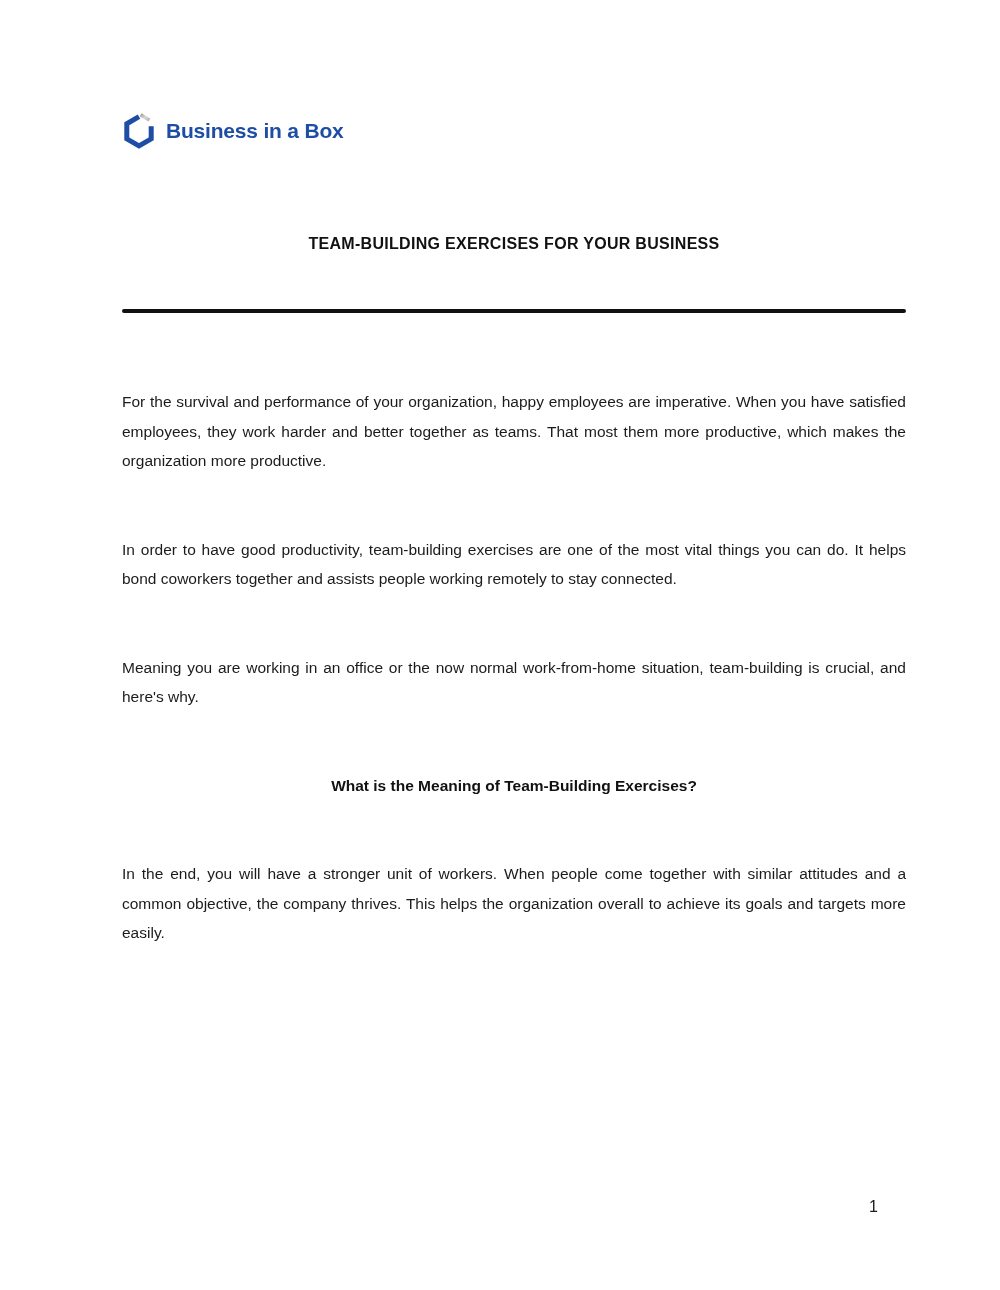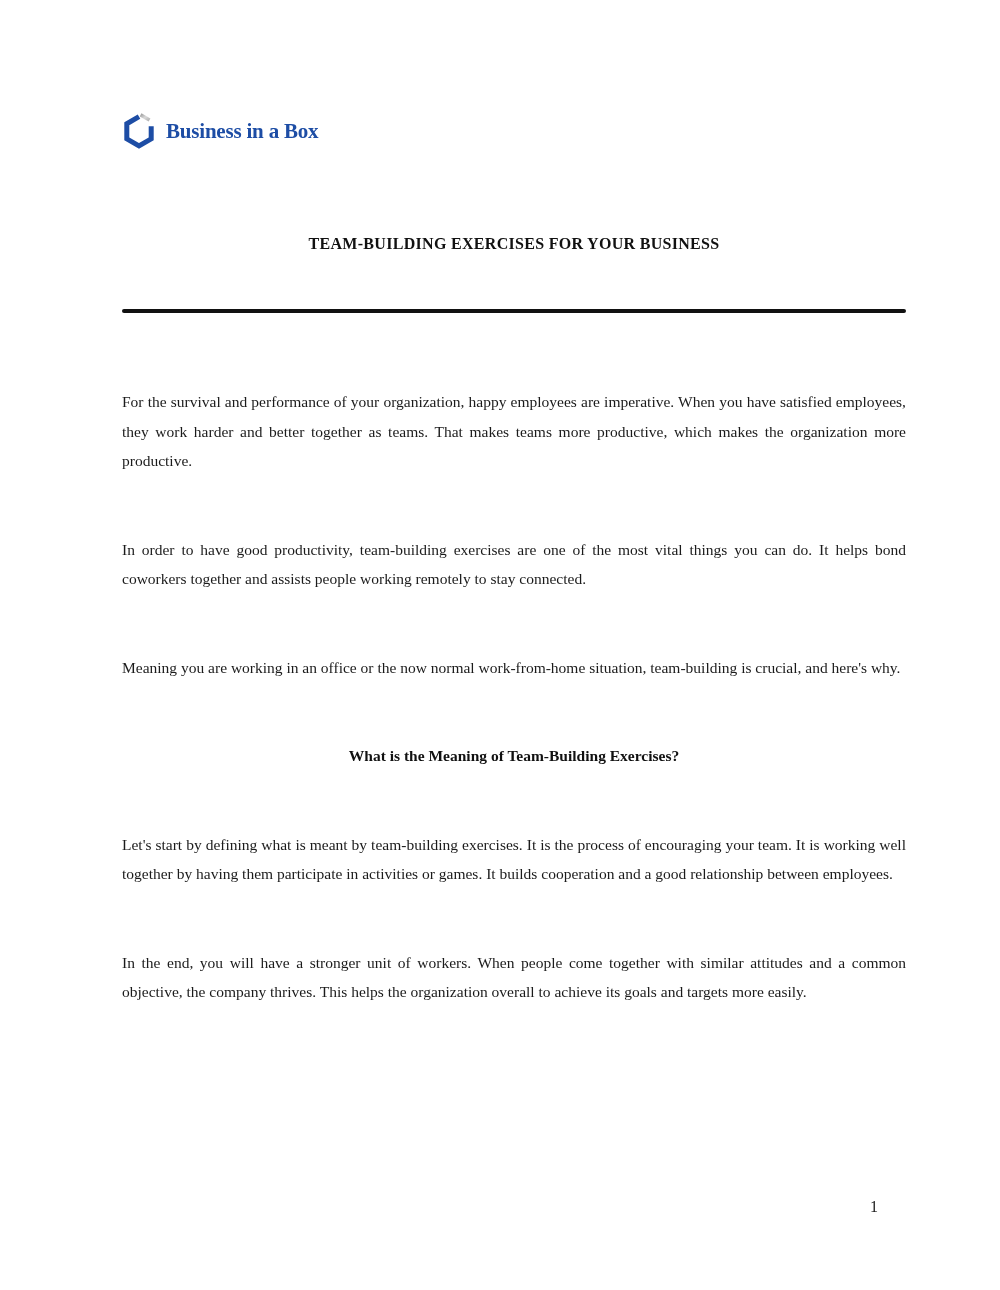--- a/index.html
+++ b/index.html
@@ -7,21 +7,21 @@
     padding: 0;
     background: #ffffff;
   }
   .page {
     position: relative;
     width: 1000px;
     height: 1290px;
     background: #ffffff;
     box-sizing: border-box;
     padding: 112px 94px 0 122px;
-    font-family: Liberation Serif, serif;
+    font-family: Liberation Sans, sans-serif;
     color: var(--text-color, #1b1b1b);
     overflow: hidden;
   }
   .logo-row {
     display: flex;
     align-items: center;
     gap: 10px;
     height: 38px;
   }
   .logo-icon {
@@ -97,23 +97,22 @@
       <path d="M 19.5 1.2 L 28.4 6.4 L 26.6 9.6 L 17.7 4.4 Z" fill="url(#silver)"></path>
     </svg>
     <span class="logo-text">Business in a Box</span>
   </div>
 
   <div class="doc-title">TEAM-BUILDING EXERCISES FOR YOUR BUSINESS</div>
 
   <div class="divider"></div>
 
   <div class="content">
-    <p>For the survival and performance of your organization, happy employees are imperative. When you have satisfied employees, they work harder and better together as teams. That makes teams more productive, which makes the organization more productive.</p>
+    <p>For the survival and performance of your organization, happy employees are imperative. When you have satisfied employees, they work harder and better together as teams. That most them more productive, which makes the organization more productive.</p>
     <p>In order to have good productivity, team-building exercises are one of the most vital things you can do. It helps bond coworkers together and assists people working remotely to stay connected.</p>
     <p>Meaning you are working in an office or the now normal work-from-home situation, team-building is crucial, and here's why.</p>
     <div class="section-heading">What is the Meaning of Team-Building Exercises?</div>
-    <p>Let's start by defining what is meant by team-building exercises. It is the process of encouraging your team. It is working well together by having them participate in activities or games. It builds cooperation and a good relationship between employees.</p>
     <p>In the end, you will have a stronger unit of workers. When people come together with similar attitudes and a common objective, the company thrives. This helps the organization overall to achieve its goals and targets more easily.</p>
   </div>
 
   <div class="page-number">1</div>
 
 </div>
 
 </body></html>

